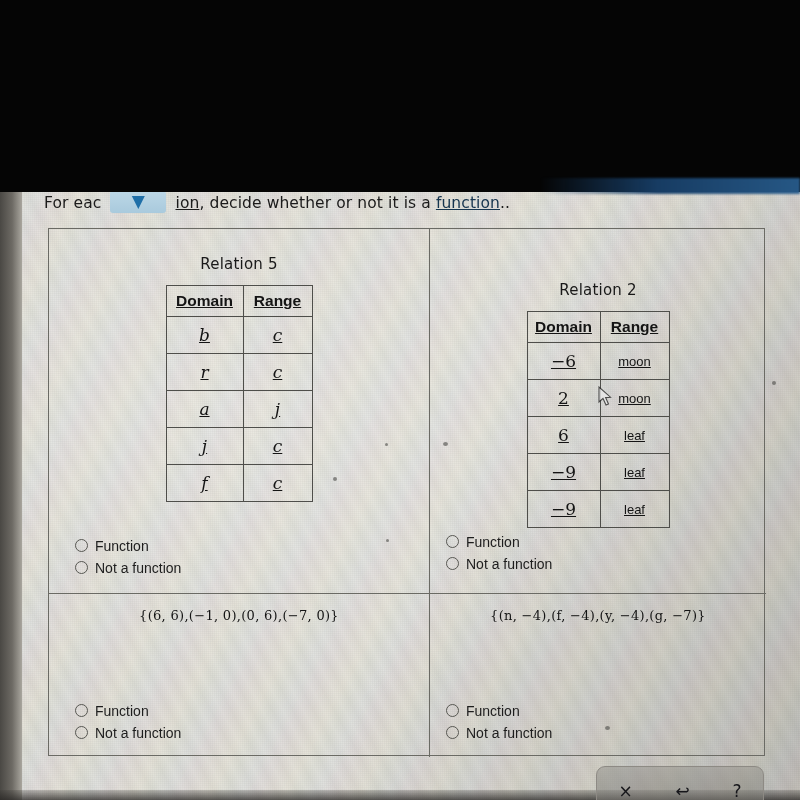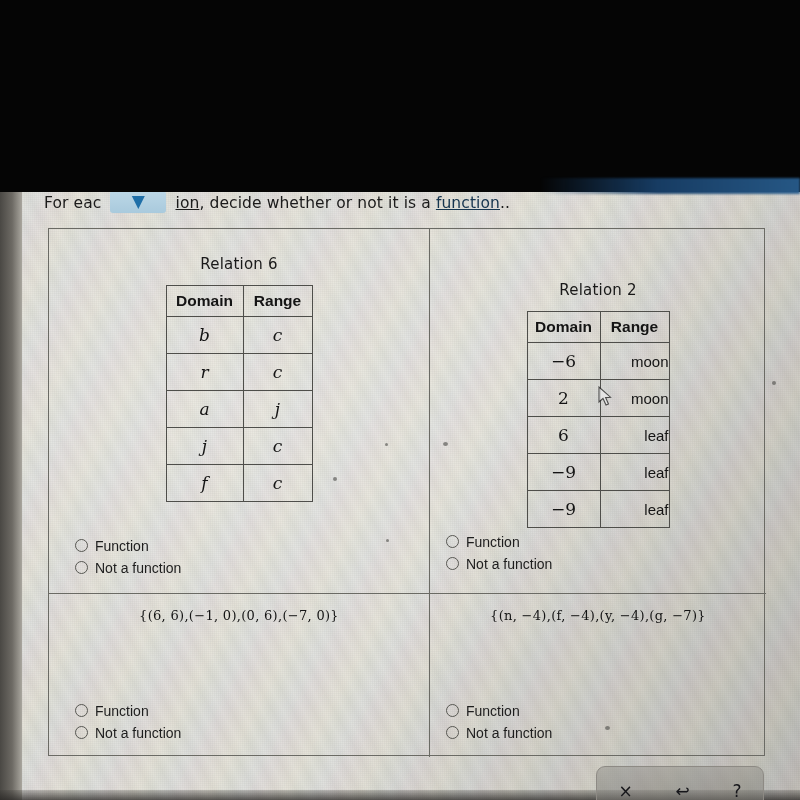--- a/index.html
+++ b/index.html
@@ -134,32 +134,33 @@
   
   .rtable{
     border-collapse:collapse;margin:12px auto 0 auto;
     background:transparent;
   }
   .rtable td,.rtable th{
     border:1.3px solid #4e4e4a;
     text-align:center;
     color:#141414;
     padding:0;
+    text-decoration:underline;
   }
   .rtable th{
     font-size:15.5px;font-weight:bold;height:30px;
     font-family:"Liberation Sans","DejaVu Sans",sans-serif;
   }
   .rtable td{
     height:36px;font-size:17px;
     font-family:"DejaVu Serif", serif;font-style:italic;
   }
   .rtable td.plain{
     font-family:"Liberation Sans","DejaVu Sans",sans-serif;
-    font-style:normal;font-size:15px;text-align:right;
+    font-style:normal;font-size:13px;
   }
   .rtable td.num{
     font-family:"DejaVu Serif", serif;font-style:normal;font-size:17px;
   }
   #tbl1 th.c1,#tbl1 td.c1{width:76px;}
   #tbl1 th.c2,#tbl1 td.c2{width:68px;}
   #tbl2 th.c1,#tbl2 td.c1{width:72px;}
   #tbl2 th.c2,#tbl2 td.c2{width:68px;}
 
   
@@ -225,21 +226,21 @@
       <span class="chev">▼</span>
     </span>
     <span class="seg ul">ion</span><span class="seg">, decide whether or not it is a </span><span class="seg link">function</span><span class="seg">..</span>
   </div>
 
   <div id="panel">
     <div id="vdiv"></div>
     <div id="hdiv"></div>
 
     <div class="quad" id="q1">
-      <div class="rel-title">Relation 6</div>
+      <div class="rel-title">Relation 5</div>
       <table class="rtable" id="tbl1">
         <tbody>
             <tr>
           <th class="c1">Domain</th>
           <th class="c2">Range</th>
         </tr>
         <tr>
           <td class="c1">b</td>
           <td class="c2">c</td>
         </tr>

